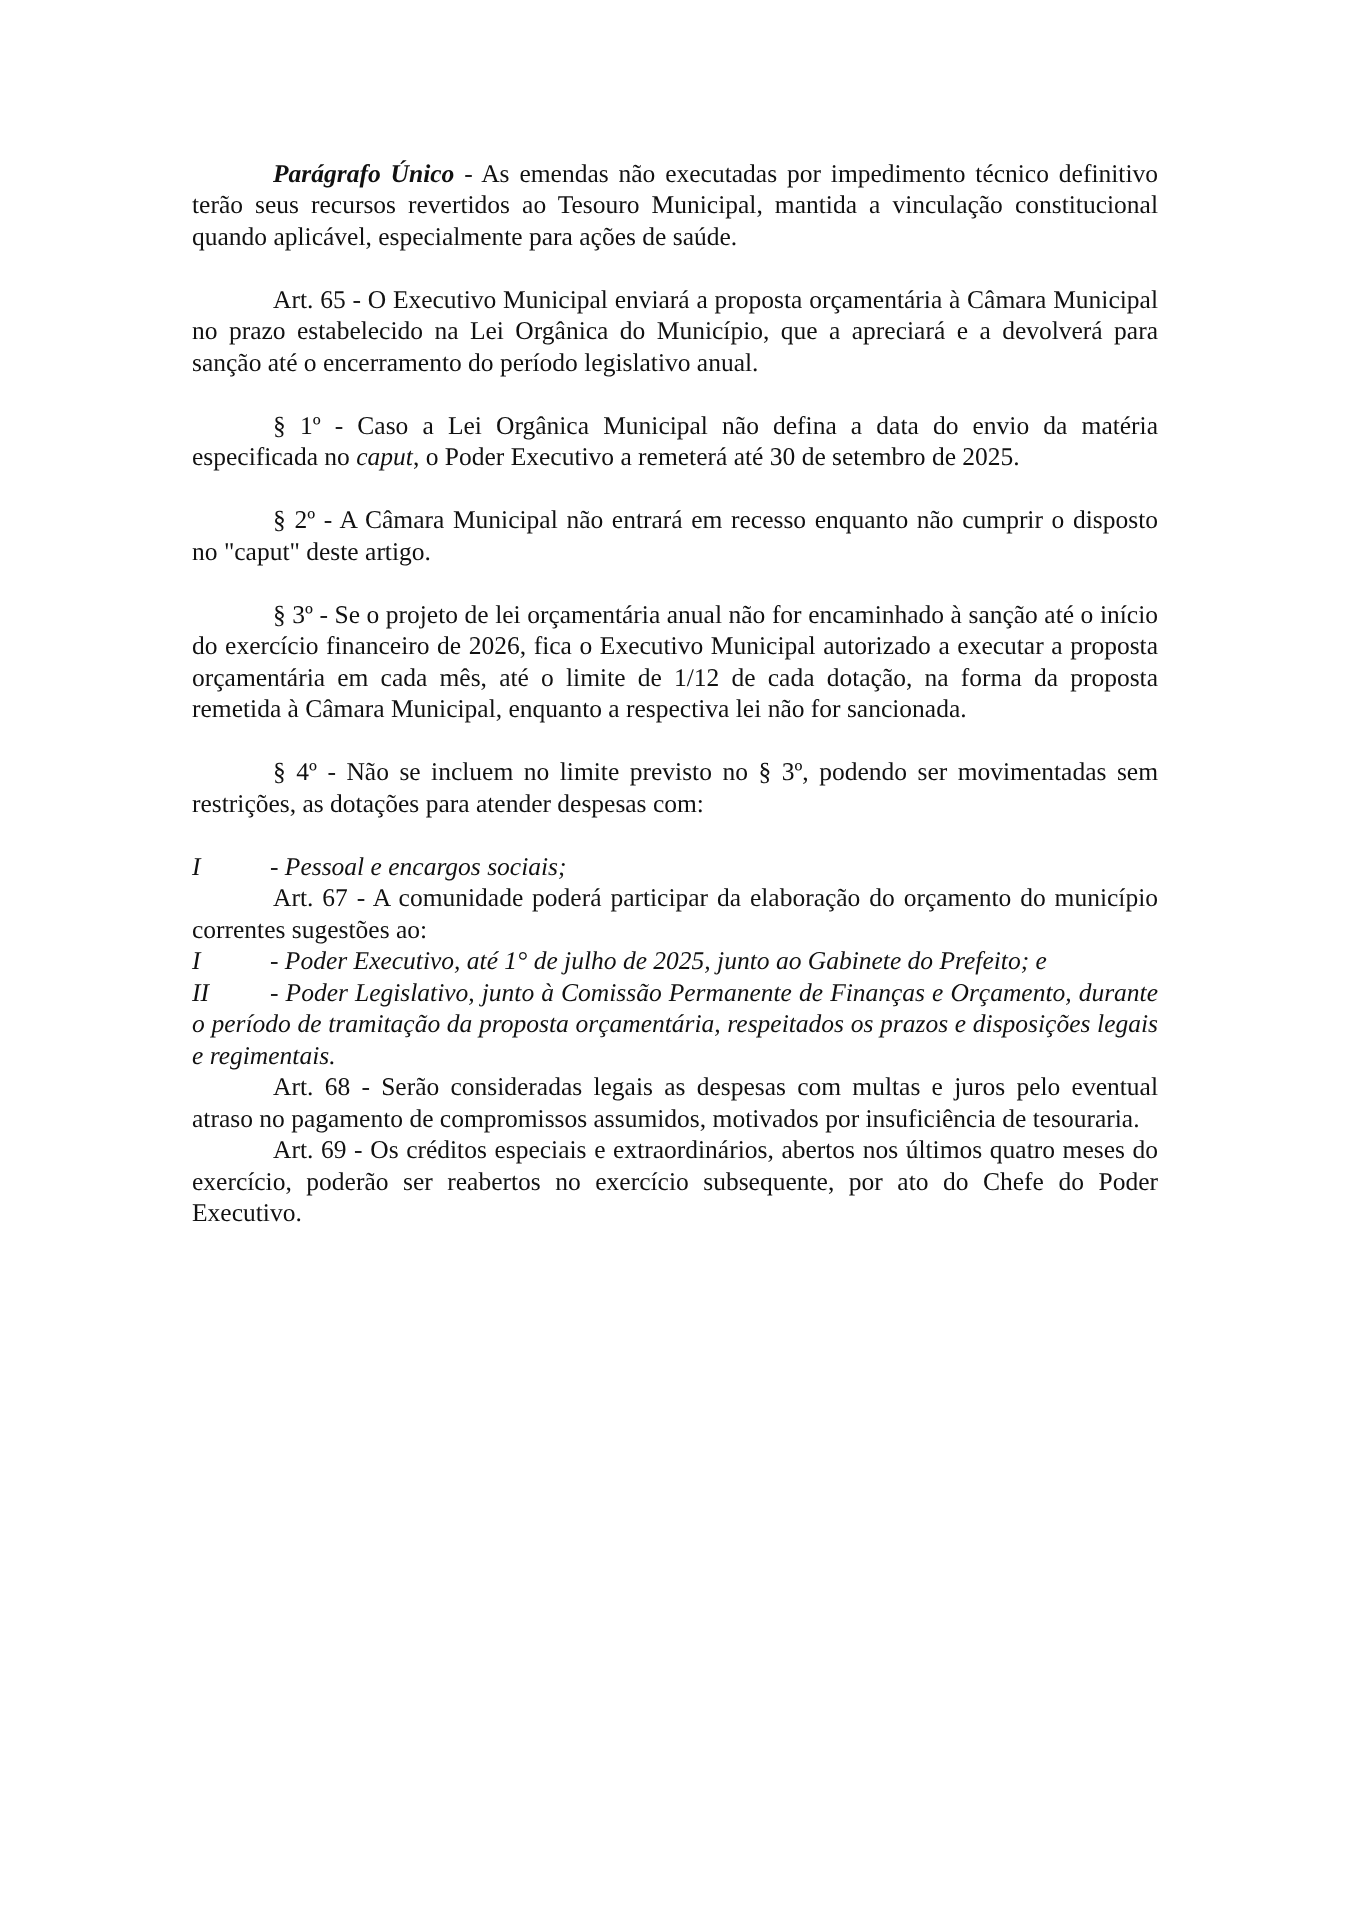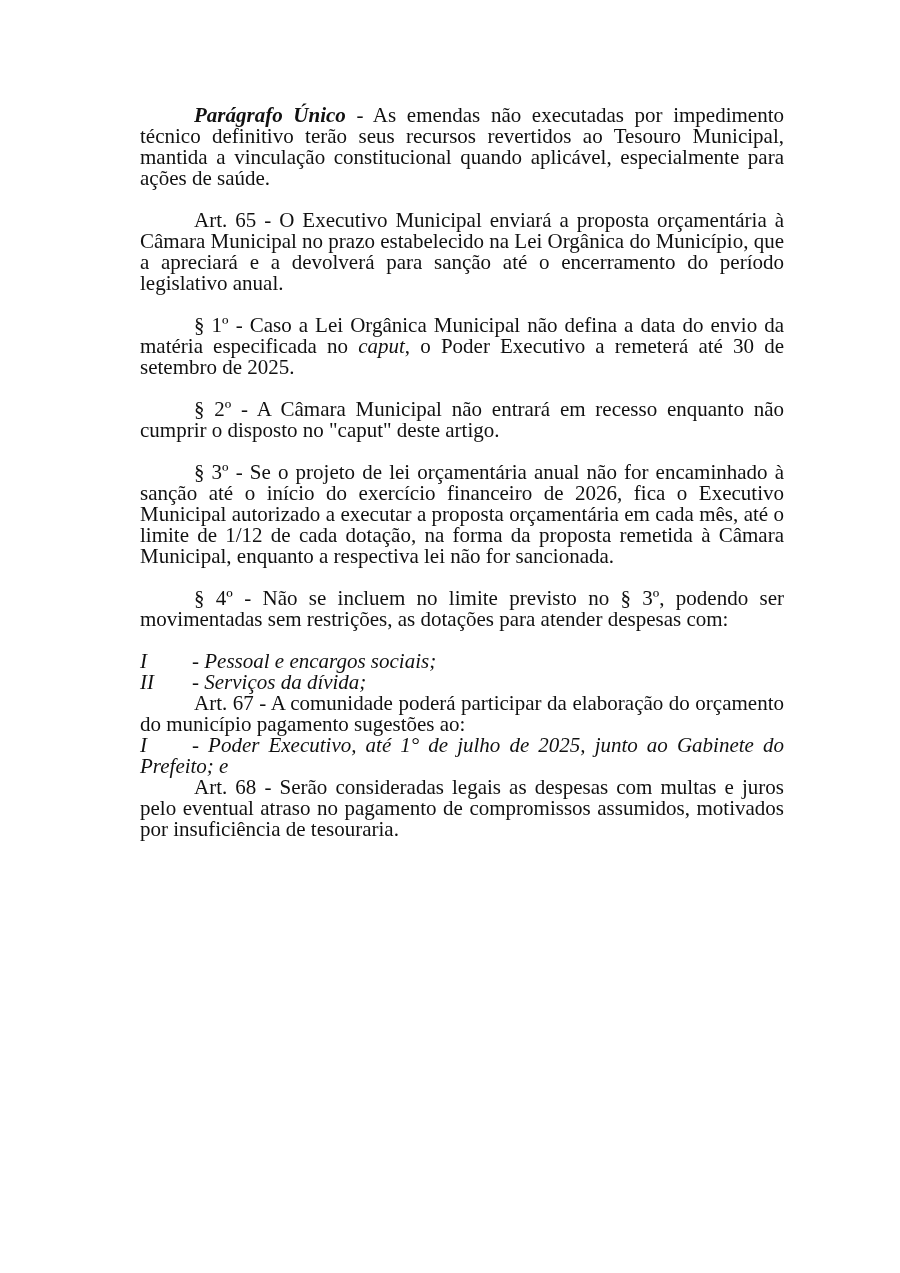--- a/index.html
+++ b/index.html
@@ -1,19 +1,19 @@
 <!DOCTYPE html>
 <html><head>
 <meta charset="utf-8">
 <style>
   html, body { margin: 0; padding: 0; background: #ffffff; }
   body { width: 900px; height: 1273px; position: relative; overflow: hidden; }
   .page {
-    position: absolute; left: 140px; top: 105px; width: 644px;
-    font-family: "Liberation Serif", serif; font-size: 21px; line-height: 21px;
+    position: absolute; left: 128px; top: 105px; width: 644px;
+    font-family: "Liberation Serif", serif; font-size: 17px; line-height: 21px;
     color: #111111; text-align: justify;
   }
   .para { margin: 0; text-indent: 54px; }
   .gap { margin-top: 21px; }
   .lead-b { font-weight: normal; }
   .lead-bi { font-weight: bold; font-style: italic; }
   .it { font-style: italic; }
   .item { margin: 0; text-indent: 0; font-style: italic; }
   .num { display: inline-block; width: 52px; text-indent: 0; }
 </style>
@@ -29,27 +29,28 @@
   <p class="para gap"><span class="lead-b">§ 1º</span><span> - Caso a Lei Orgânica Municipal não defina a data do envio da matéria especificada no </span><span class="it">caput</span><span>, o Poder Executivo a remeterá até 30 de setembro de 2025.</span></p>
 
   <p class="para gap"><span class="lead-b">§ 2º</span><span> - A Câmara Municipal não entrará em recesso enquanto não cumprir o disposto no "caput" deste artigo.</span></p>
 
   <p class="para gap"><span class="lead-b">§ 3º</span><span> - Se o projeto de lei orçamentária anual não for encaminhado à sanção até o início do exercício financeiro de 2026, fica o Executivo Municipal autorizado a executar a proposta orçamentária em cada mês, até o limite de 1/12 de cada dotação, na forma da proposta remetida à Câmara Municipal, enquanto a respectiva lei não for sancionada.</span></p>
 
   <p class="para gap"><span class="lead-b">§ 4º</span><span> - Não se incluem no limite previsto no § 3º, podendo ser movimentadas sem restrições, as dotações para atender despesas com:</span></p>
 
   <div class="gap">
     <p class="item"><span class="num">I</span><span>- Pessoal e encargos sociais;</span></p>
-    <p class="item"><span class="num">II</span><span>- Serviços da dívida;</span></p>
   </div>
 
 
-  <p class="para"><span class="lead-b">Art. 67</span><span> - A comunidade poderá participar da elaboração do orçamento do município pagamento sugestões ao:</span></p>
+  <p class="para"><span class="lead-b">Art. 67</span><span> - A comunidade poderá participar da elaboração do orçamento do município correntes sugestões ao:</span></p>
 
   <div>
     <p class="item"><span class="num">I</span><span>- Poder Executivo, até 1° de julho de 2025, junto ao Gabinete do Prefeito; e</span></p>
+    <p class="item"><span class="num">II</span><span>- Poder Legislativo, junto à Comissão Permanente de Finanças e Orçamento, durante o período de tramitação da proposta orçamentária, respeitados os prazos e disposições legais e regimentais.</span></p>
   </div>
 
 
   <p class="para"><span class="lead-b">Art. 68</span><span> - Serão consideradas legais as despesas com multas e juros pelo eventual atraso no pagamento de compromissos assumidos, motivados por insuficiência de tesouraria.</span></p>
 
+  <p class="para"><span class="lead-b">Art. 69</span><span> - Os créditos especiais e extraordinários, abertos nos últimos quatro meses do exercício, poderão ser reabertos no exercício subsequente, por ato do Chefe do Poder Executivo.</span></p>
 
 </div>
 
 </body></html>

